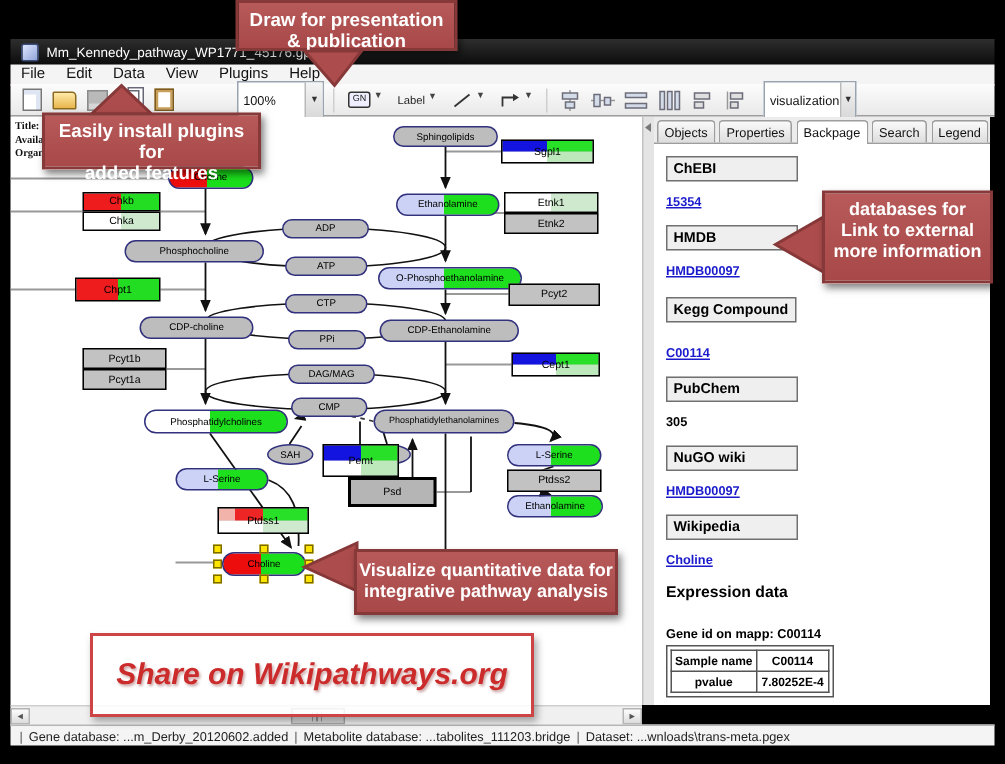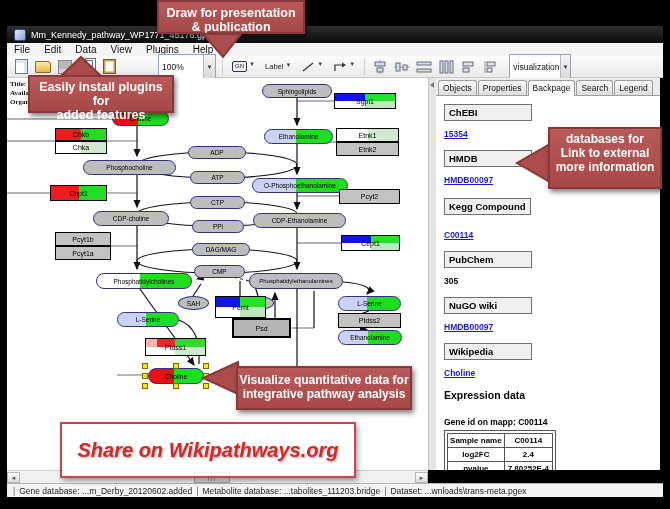--- a/index.html
+++ b/index.html
@@ -45,21 +45,21 @@
   .f-wg{background:linear-gradient(90deg,#ffffff 0 46%,#1edf1e 46%);}
   .gene{position:absolute;border:1px solid #000;display:flex;align-items:center;justify-content:center;font-size:7px;color:#000;white-space:nowrap;box-sizing:border-box;background:#c2c2c2;}
   .s-rg{background:linear-gradient(90deg,#ee1c1c 0 50%,#23dd23 50%);}
   .s-wf{background:linear-gradient(90deg,#ffffff 0 50%,#cfe9cf 50%);}
   .q-bg{background-image:linear-gradient(90deg,#1414e0 0 50%,#29e029 50%),linear-gradient(90deg,#ffffff 0 50%,#bce8bc 50%);background-size:100% 50%,100% 51%;background-position:top,bottom;background-repeat:no-repeat;}
   .q-rf{background-image:linear-gradient(90deg,#f2b3ab 0 18%,#ee2525 18% 50%,#29e029 50%),linear-gradient(90deg,#ffffff 0 50%,#cfe9cf 50%);background-size:100% 50%,100% 51%;background-position:top,bottom;background-repeat:no-repeat;}
   .handle{position:absolute;width:6px;height:6px;background:#ffe400;border:1px solid #7a6a00;box-sizing:border-box;}
   #canvas-info{position:absolute;left:3px;top:2px;font-size:7px;font-weight:bold;color:#111;line-height:9px;font-family:Liberation Serif, serif;}
 
   
-  #tabbar{left:436px;top:78px;width:224px;height:18px;background:#ececec;border-bottom:1px solid #9d9d9d;display:flex;align-items:flex-end;padding-left:2px;box-sizing:border-box;}
+  #tabbar{left:436px;top:78px;width:224px;height:18px;background:#ececec;border-bottom:1px solid #9d9d9d;display:flex;align-items:flex-end;padding-left:2px;box-sizing:border-box;justify-content:space-between;}
   .tab{font-size:8.5px;color:#111;background:linear-gradient(#fafafa,#dddddd);border:1px solid #9d9d9d;border-bottom:none;border-radius:3px 3px 0 0;padding:2px 4px;margin-right:1px;}
   .tab.active{background:#fff;position:relative;top:1px;padding-bottom:3px;font-weight:normal;}
   #sidepanel{left:436px;top:96px;width:224px;height:374px;background:#fff;overflow:hidden;padding:8px 0 0 8px;box-sizing:border-box;}
   .sec-header{width:78px;border:1px solid #707070;background:#efefef;font-size:9.5px;font-weight:bold;color:#000;padding:2px 4px;margin-bottom:7px;}
   .sec-header.wide{width:auto;display:inline-block;}
   .sec-value{font-size:8.5px;font-weight:bold;margin-bottom:10px;line-height:12px;color:#000;}
   .sec-value.link{color:#1a1acc;text-decoration:underline;}
   #expr-heading{font-size:10.5px;font-weight:bold;margin:2px 0 0 0;color:#000;}
   #geneid-line{font-size:8.5px;font-weight:bold;margin-top:16px;color:#000;}
   #expr-table{margin-top:3px;border:1px solid #555;padding:2px;width:106px;}
@@ -388,24 +388,20 @@
   <div id="expr-heading">Expression data</div>
   <div id="geneid-line">Gene id on mapp: C00114</div>
   <div id="expr-table">
     <table>
       <tbody>
           <tr>
             <td class="c1">Sample name</td>
             <td class="c2">C00114</td>
           </tr>
       <tr>
-            <td class="c1">log2FC</td>
-            <td class="c2">2.4</td>
-          </tr>
-      <tr>
             <td class="c1">pvalue</td>
             <td class="c2">7.80252E-4</td>
           </tr>
 
     </tbody>
       </table>
   </div>
 </div>
 
 <div class="abs" id="statusbar">

